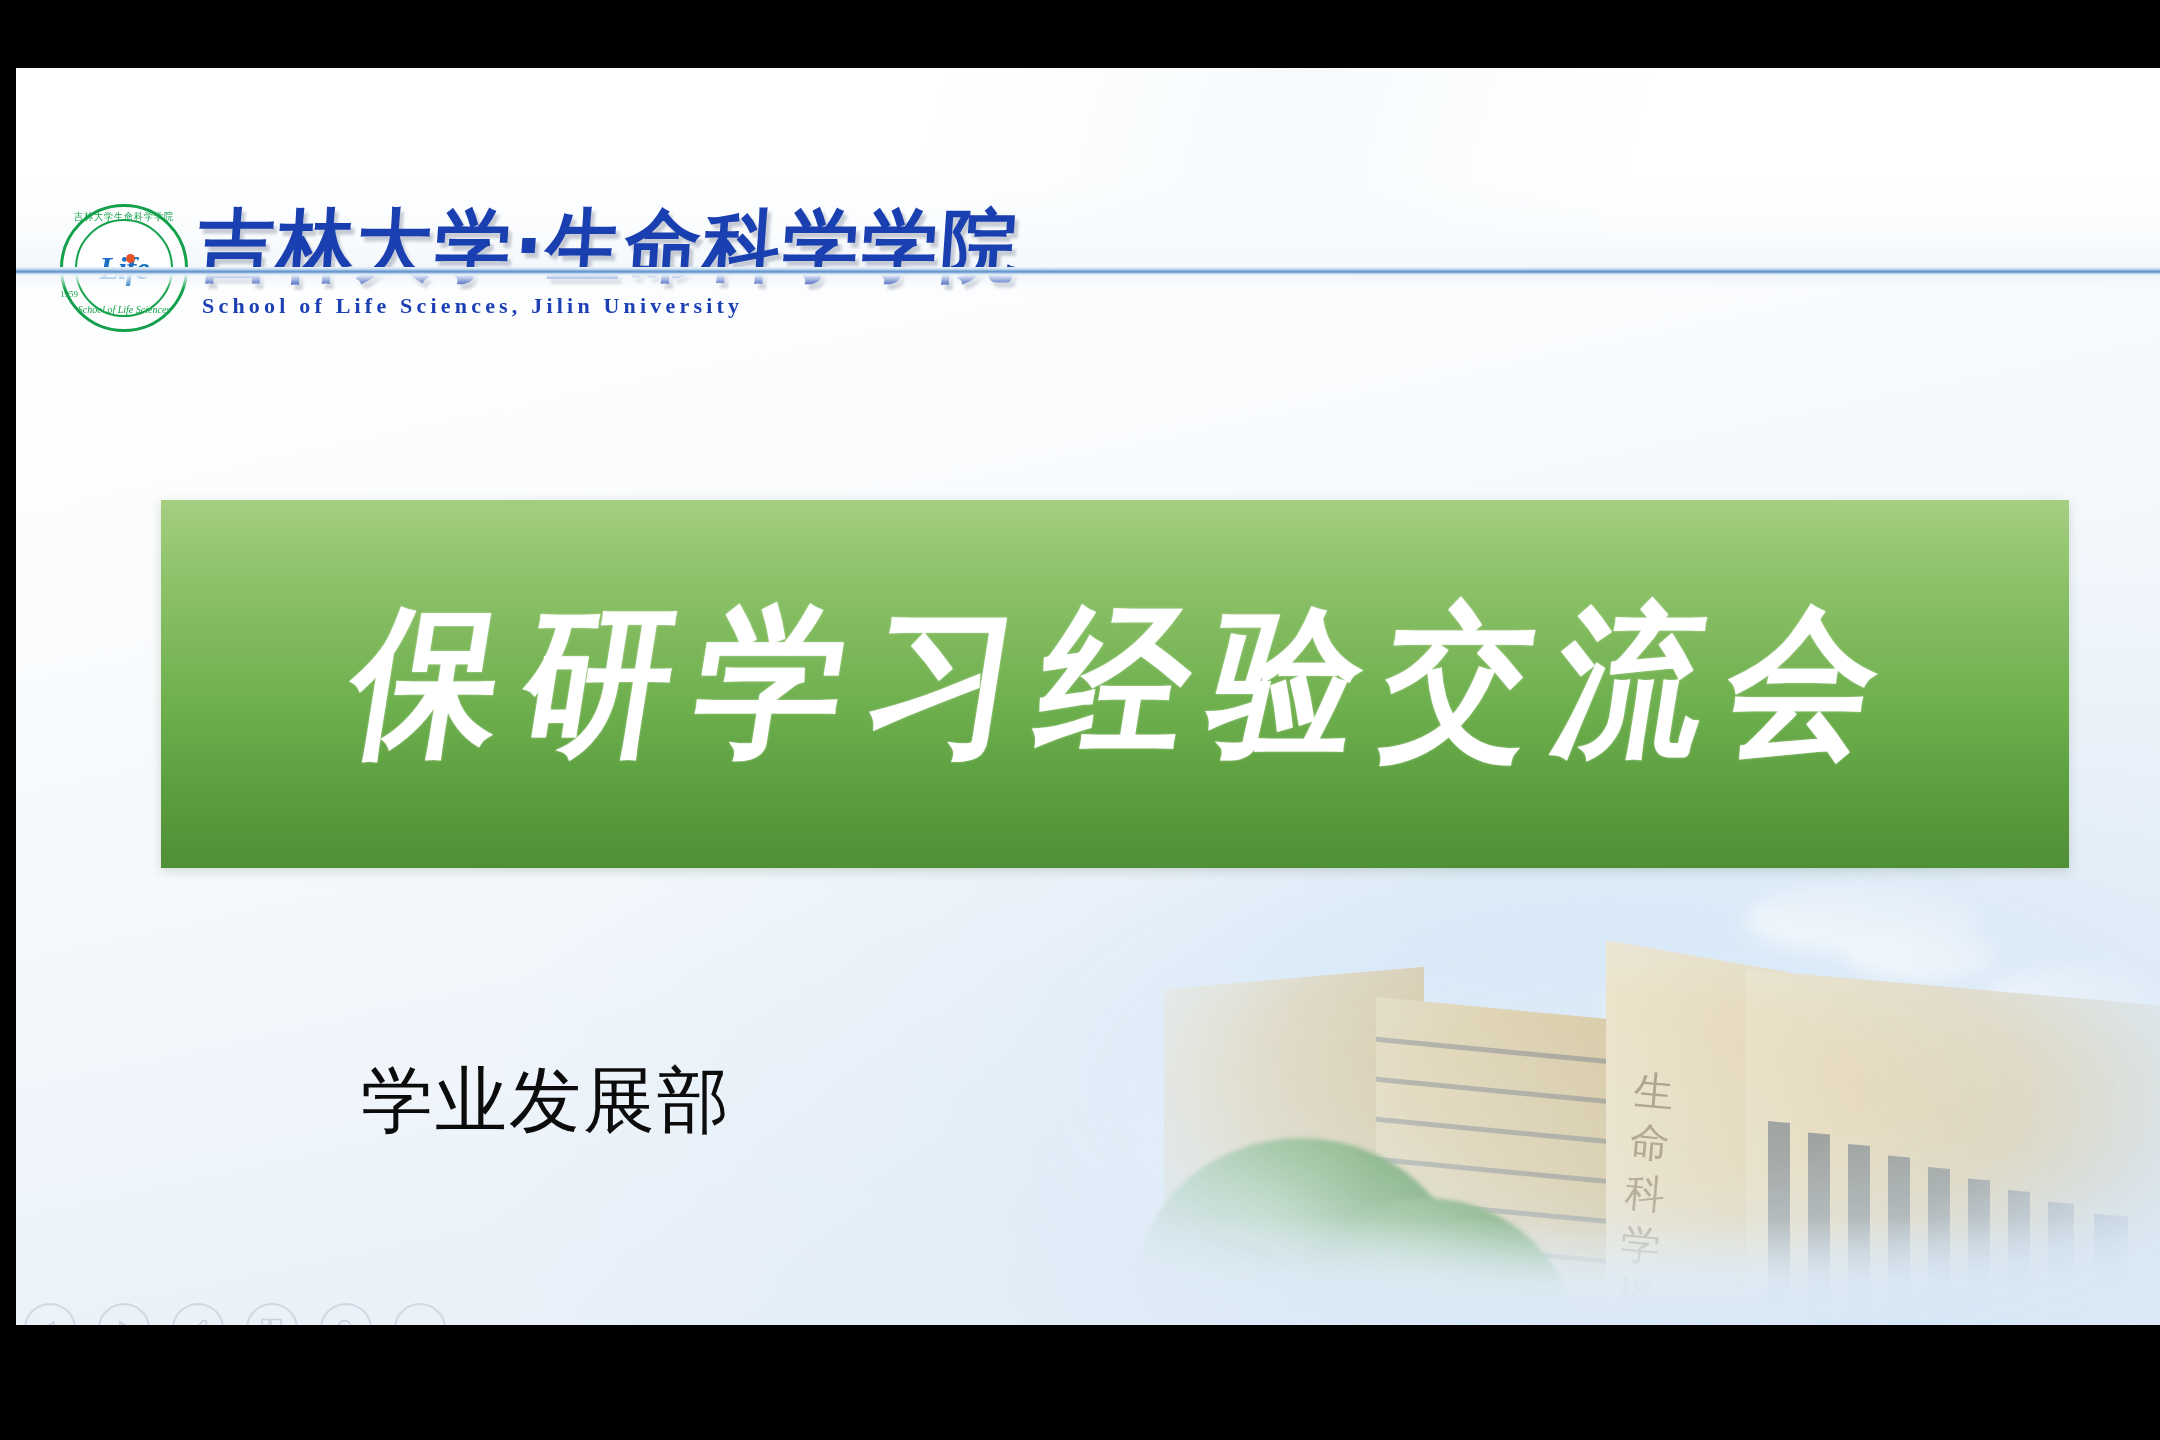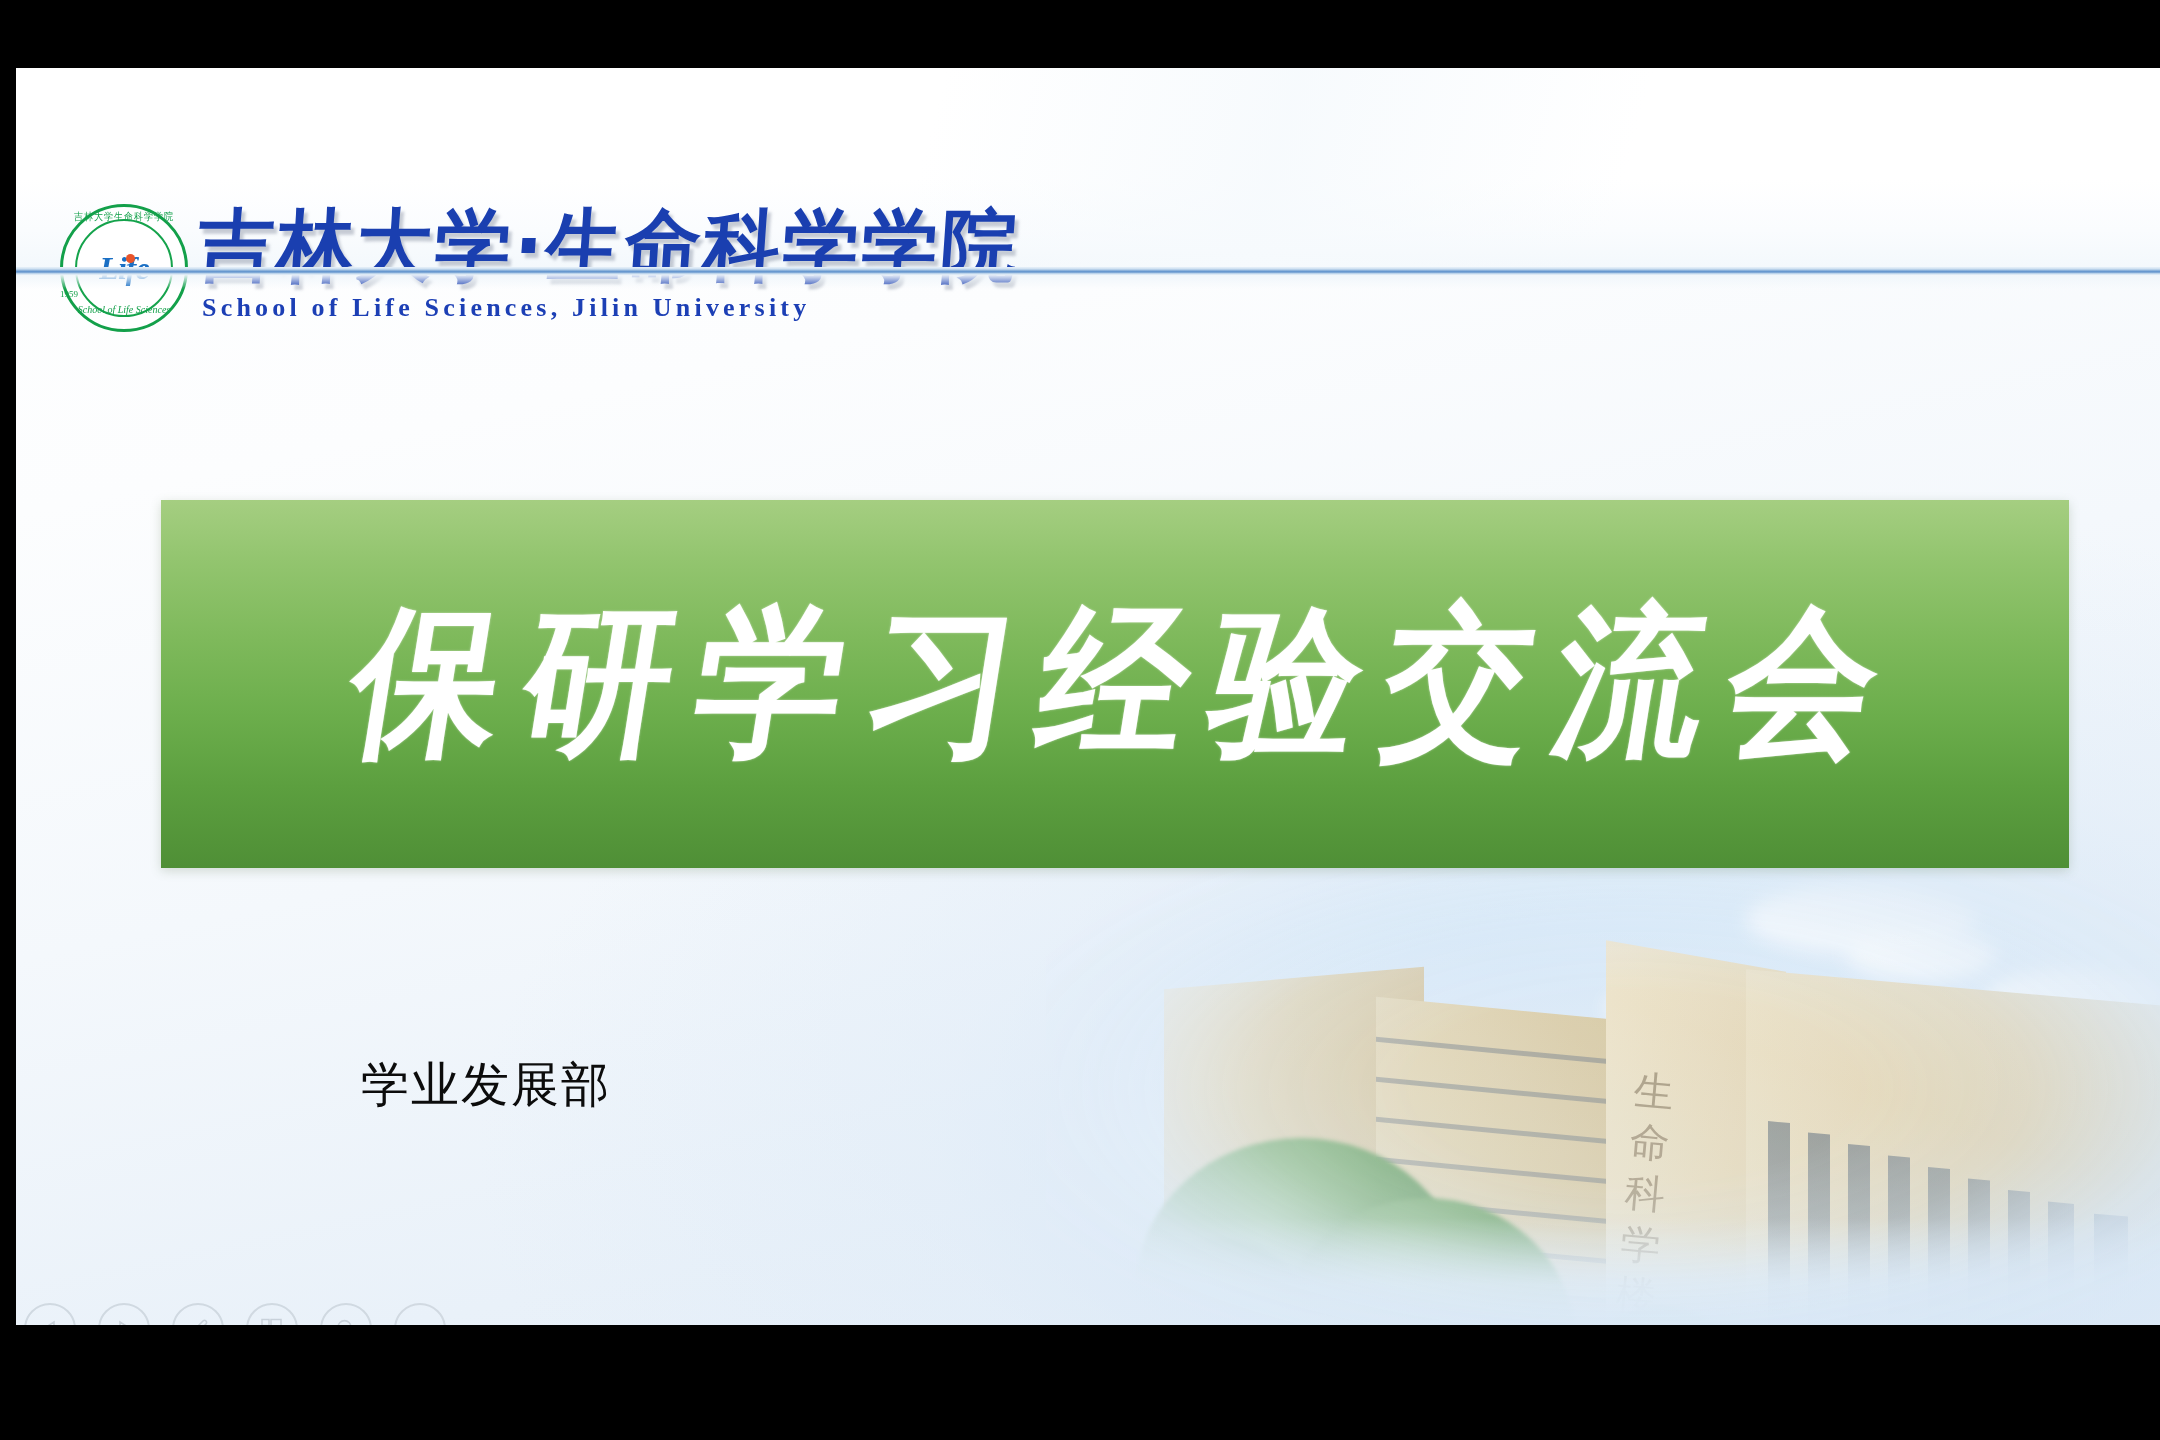--- a/index.html
+++ b/index.html
@@ -92,21 +92,21 @@
     position:absolute; left:182px; top:128px;
     font-family:"DejaVu Sans", sans-serif;
     font-size:76px; font-weight:bold; color:#1a3fb0;
     letter-spacing:3px; white-space:nowrap;
     text-shadow:4px 5px 3px rgba(120,130,150,0.40);
     transform:skewX(-4deg) scale(1.0,1.04);
   }
   .header-en{
     position:absolute; left:186px; top:225px;
     font-family:"Liberation Serif", serif;
-    font-size:26px; font-weight:bold; color:#1c3fb5;
+    font-size:22px; font-weight:bold; color:#1c3fb5;
     letter-spacing:4.2px; white-space:nowrap;
   }
 
   
   .building{
     position:absolute; left:1030px; top:770px;
     width:1130px; height:500px;
     overflow:hidden;
     -webkit-mask-image:radial-gradient(ellipse 62% 60% at 52% 50%, #000 32%, rgba(0,0,0,0.75) 56%, rgba(0,0,0,0.18) 80%, rgba(0,0,0,0) 97%);
             mask-image:radial-gradient(ellipse 62% 60% at 52% 50%, #000 32%, rgba(0,0,0,0.75) 56%, rgba(0,0,0,0.18) 80%, rgba(0,0,0,0) 97%);
@@ -191,21 +191,21 @@
     letter-spacing:24px; text-indent:24px;
     white-space:nowrap;
     transform:skewX(-9deg) scaleY(1.1);
     text-shadow:0 0 2px rgba(255,255,255,.6);
   }
 
   
   .dept{
     position:absolute; left:345px; top:985px;
     font-family:"DejaVu Sans", serif;
-    font-size:48px; color:#0c0c0c; letter-spacing:2px; white-space:nowrap;
+    font-size:72px; color:#0c0c0c; letter-spacing:2px; white-space:nowrap;
   }
   .date{
     position:absolute; left:376px; top:1125px;
     font-family:"Liberation Serif", serif;
     font-size:45px; color:#111111; letter-spacing:1px; white-space:nowrap;
   }
 
   
   .toolbar{
     position:absolute; left:8px; top:1235px;

